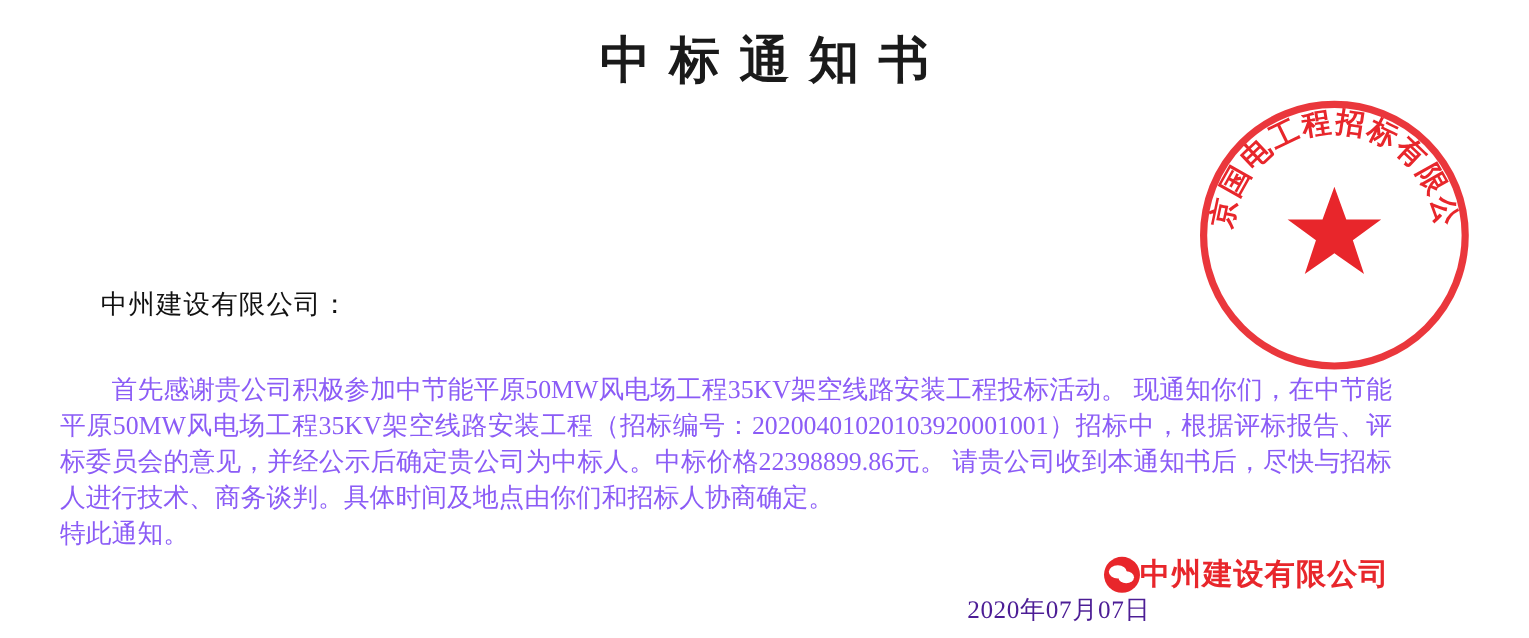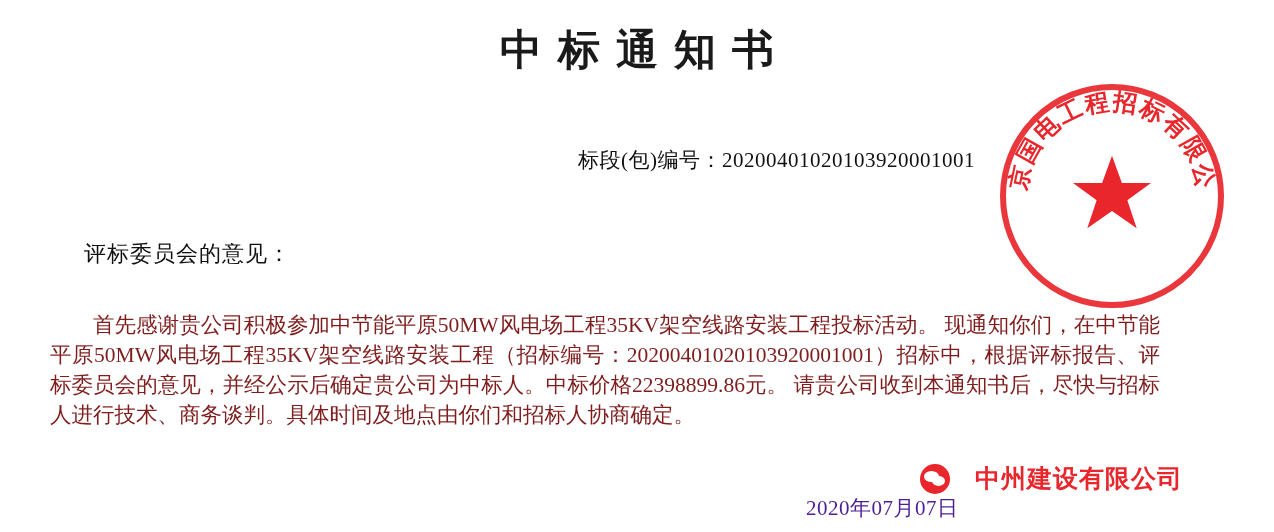--- a/index.html
+++ b/index.html
@@ -59,21 +59,21 @@
 
   
   .body-text {
     position: absolute;
     top: 310px;
     left: 50px;
     width: 1110px;
     font-size: 21.5px;
     line-height: 30px;
     text-align: justify;
-    color: #7f1d1d;
+    color: #8b5cf6;
   }
   .body-text p {
     margin: 0;
   }
   .indent {
     text-indent: 2em;
   }
 
   
   .doc-date {
@@ -130,21 +130,21 @@
     opacity: .95;
   }
 
   
   .wechat-mark {
     position: absolute;
     left: 920px;
     top: 462px;
     display: flex;
     align-items: center;
-    gap: 25px;
+    gap: 0;
     color: #e8262b;
     white-space: nowrap;
   }
   .wechat-mark .wc-icon {
     width: 30px;
     height: 30px;
     border-radius: 50%;
     background: #e8262b;
     position: relative;
     flex: 0 0 auto;
@@ -171,28 +171,26 @@
     font-family: "DejaVu Sans", "Liberation Sans", sans-serif;
   }
 </style>
 </head>
 <body>
 
 <div class="page">
 
   <div class="doc-title">中标通知书</div>
 
-  <div class="lot-line">
-    <span>标段(包)编号：</span><span>20200401020103920001001</span>
-  </div>
-
-  <div class="addressee">评标委员会的意见：</div>
+
+  <div class="addressee">中州建设有限公司：</div>
 
   <div class="body-text">
     <p class="indent">首先感谢贵公司积极参加中节能平原50MW风电场工程35KV架空线路安装工程投标活动。 现通知你们，在中节能平原50MW风电场工程35KV架空线路安装工程（招标编号：20200401020103920001001）招标中，根据评标报告、评标委员会的意见，并经公示后确定贵公司为中标人。中标价格22398899.86元。 请贵公司收到本通知书后，尽快与招标人进行技术、商务谈判。具体时间及地点由你们和招标人协商确定。</p>
+    <p>特此通知。</p>
   </div>
 
   <div class="doc-date">2020年07月07日</div>
 
   <div class="seal">
     <div class="ring"></div>
     <svg class="curve" width="224" height="224" viewBox="0 0 224 224">
       <defs>
         <path id="sealArc" d="M 26,112 A 86,86 0 1 1 198,112"></path>
       </defs>

